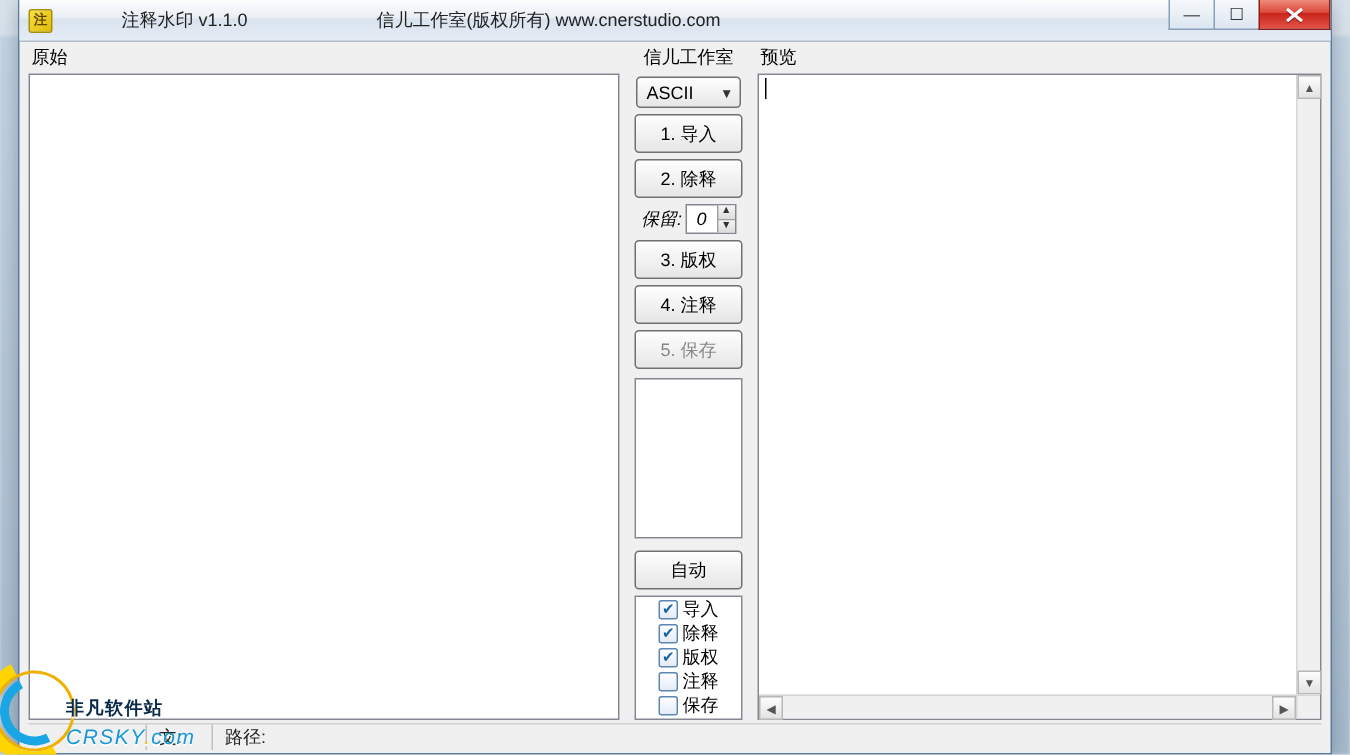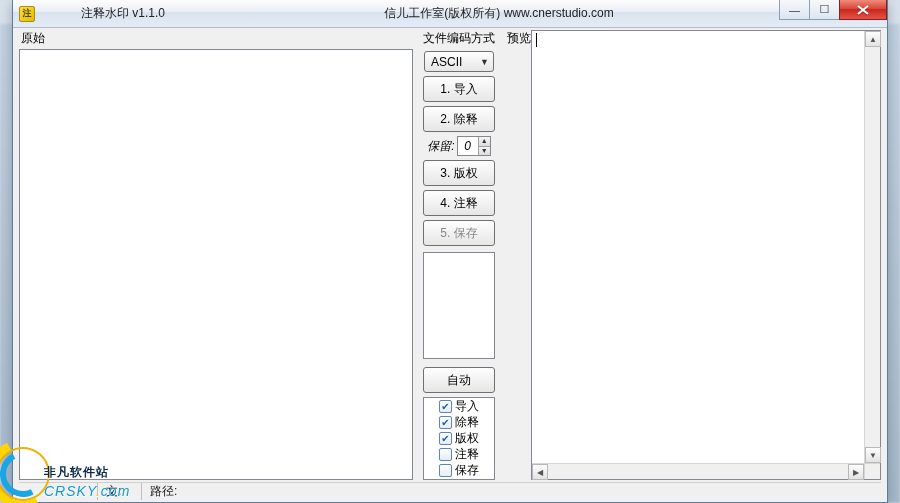--- a/index.html
+++ b/index.html
@@ -45,21 +45,21 @@
     width: 16px; height: 16px;
     background: linear-gradient(135deg,#f8e13a,#e2b90c);
     border: 1px solid #a98f08;
     border-radius: 2px;
     margin-right: 6px;
     flex: 0 0 auto;
     display:flex; align-items:center; justify-content:center;
     font-size:9px; color:#5c4a00; font-weight:bold;
   }
   .titlebar .title-left { flex: 0 0 auto; min-width: 170px; margin-left: 40px; }
-  .titlebar .title-center { flex: 1 1 auto; text-align: center; padding-right: 140px;}
+  .titlebar .title-center { flex: 1 1 auto; text-align: left; padding-right: 140px;}
   .win-controls {
     position: absolute;
     right: 0; top: 0;
     display: flex;
     height: 20px;
   }
   .win-btn {
     width: 30px; height: 20px;
     border: 1px solid #8aa0b8;
     border-top: none;
@@ -180,21 +180,21 @@
   }
   .chk.on::after{
     content:"✔";
     font-size:10px;
     line-height:10px;
     color:#1a5fa8;
   }
 
   .col-right {
     flex: 1 1 auto;
-    display:flex; flex-direction:row;
+    display:flex; flex-direction:column;
   }
   .preview-wrap {
     flex:1 1 auto;
     position:relative;
     background:#fff;
     border:1px solid #828790;
   }
   .preview-inner {
     position:absolute; inset:0;
     padding:2px 2px 2px 4px;
@@ -308,21 +308,21 @@
   </div>
 
   <div class="client">
 
     <div class="col-left">
       <div class="panel-label">原始</div>
       <div class="orig-box"></div>
     </div>
 
     <div class="col-mid">
-      <div class="mid-label">文件编码方式</div>
+      <div class="mid-label">信儿工作室</div>
       <div class="combo">
         <span>ASCII</span>
         <span class="arrow">▼</span>
       </div>
       <div class="btn">1. 导入</div>
       <div class="btn">2. 除释</div>
       <div class="keep-row">
         <span>保留:</span>
         <div class="spin">
           <div class="spin-val">0</div>

